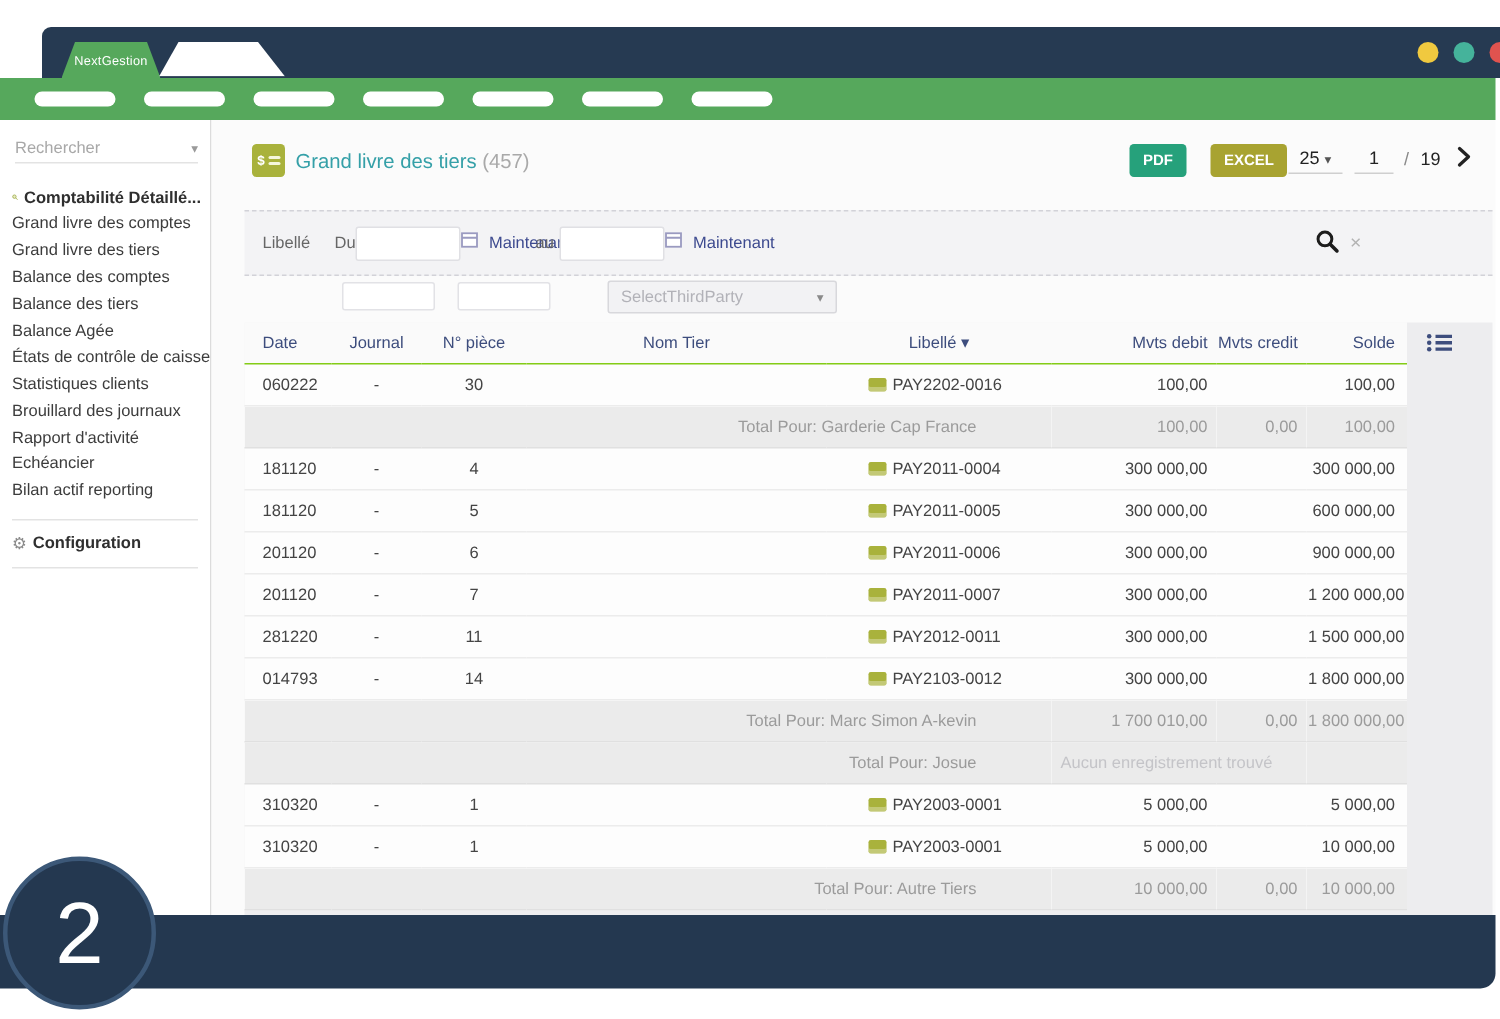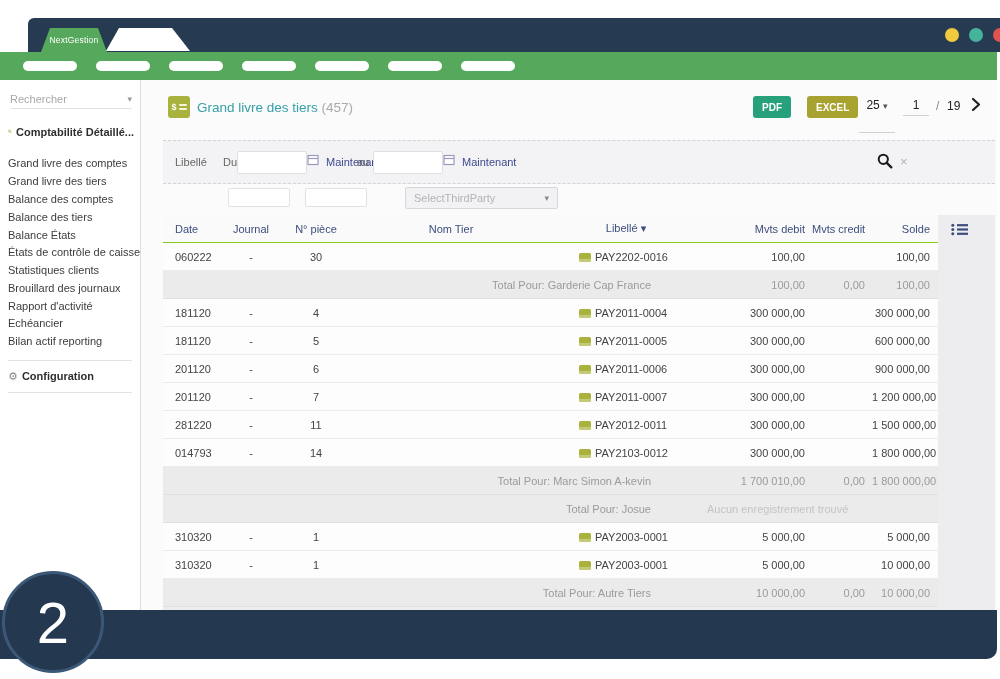--- a/index.html
+++ b/index.html
@@ -21,21 +21,21 @@
   .navbar{position:absolute;left:0;top:52px;width:997px;height:28px;background:#56a85c;}
   .nav-pills{position:absolute;left:23px;top:9px;display:flex;gap:19px;}
   .pill{width:54px;height:10px;border-radius:5px;background:#ffffff;}
 
   
   .sidebar{position:absolute;left:0;top:80px;width:140px;height:530px;background:#ffffff;
            border-right:1px solid #dcdcdc;font-size:11px;color:#3c3c3c;}
   .side-search{margin:13px 8px 0 10px;padding-bottom:3px;border-bottom:1px solid #e3e3e3;
                color:#a8a8a8;display:flex;justify-content:space-between;align-items:center;}
   .side-search .caret{color:#9a9a9a;font-size:9px;}
-  .side-section{margin:17px 6px 17px 8px;font-weight:bold;color:#2f2f2f;display:flex;align-items:flex-start;gap:4px;
+  .side-section{margin:17px 6px 3px 8px;font-weight:bold;color:#2f2f2f;display:flex;align-items:flex-start;gap:4px;
                 white-space:nowrap;overflow:hidden;}
   .side-item{padding:2.4px 8px;line-height:13px;white-space:nowrap;cursor:pointer;}
   .side-div{border:none;border-top:1px solid #e3e3e3;margin:9px 8px 9px 8px;}
   .side-config{margin:0 8px;font-weight:bold;color:#2f2f2f;display:flex;align-items:center;gap:4px;}
   .gear{color:#8a8a8a;font-size:11px;}
 
   
   .main{position:absolute;left:141px;top:80px;width:856px;height:530px;background:#fbfbfb;overflow:hidden;}
 
   .page-header{position:absolute;left:0;top:0;width:100%;height:60px;}
@@ -45,21 +45,21 @@
   .money-icon .bars{display:flex;flex-direction:column;gap:2px;}
   .money-icon .bars i{display:block;width:8px;height:2px;background:#f5f7dc;border-radius:1px;}
   .page-title{position:absolute;left:56px;top:20px;font-size:13.5px;color:#35a0a8;}
   .page-count{color:#a9a9a9;font-weight:normal;}
 
   .btn{position:absolute;top:16px;height:22px;border:none;border-radius:3px;color:#fff;
        font-size:10px;font-weight:bold;font-family:inherit;cursor:pointer;padding:0 9px;}
   .btn-pdf{left:612px;background:#26a17b;}
   .btn-excel{left:666px;background:#a8a331;}
   .page-size{position:absolute;left:718px;top:18px;width:36px;border-bottom:1px solid #cfcfcf;
-             font-size:12px;color:#222;text-align:center;padding-bottom:20px;cursor:pointer;}
+             font-size:12px;color:#222;text-align:center;padding-bottom:3px;cursor:pointer;}
   .page-size .caret{font-size:9px;color:#555;}
   .page-input{position:absolute;left:762px;top:18px;width:26px;border-bottom:1px solid #cfcfcf;
               font-size:12px;color:#222;text-align:center;padding-bottom:3px;}
   .page-sep{position:absolute;left:795px;top:19px;font-size:12px;color:#888;}
   .page-total{position:absolute;left:806px;top:19px;font-size:12px;color:#222;}
   .page-next{position:absolute;left:830px;top:17px;cursor:pointer;}
 
   
   .filter1{position:absolute;left:22px;top:60px;width:832px;height:42px;background:#f3f3f5;
            border-top:1px dashed #d2d2d8;border-bottom:1px dashed #d2d2d8;font-size:11px;color:#555;}
@@ -148,21 +148,21 @@
         <circle cx="4.4" cy="4.4" r="3.1" fill="#e9edc8" stroke="#9aa83a" stroke-width="1.4"></circle>
         <line x1="6.9" y1="6.9" x2="10" y2="10" stroke="#9aa83a" stroke-width="1.6"></line>
       </svg>
       <span>Comptabilité Détaillé...</span>
     </div>
     <div id="side-items">
         <div class="side-item">Grand livre des comptes</div>
         <div class="side-item">Grand livre des tiers</div>
         <div class="side-item">Balance des comptes</div>
         <div class="side-item">Balance des tiers</div>
-        <div class="side-item">Balance États</div>
+        <div class="side-item">Balance Agée</div>
         <div class="side-item">États de contrôle de caisse</div>
         <div class="side-item">Statistiques clients</div>
         <div class="side-item">Brouillard des journaux</div>
         <div class="side-item">Rapport d'activité</div>
         <div class="side-item">Echéancier</div>
         <div class="side-item">Bilan actif reporting</div>
       </div>
     <hr class="side-div">
     <div class="side-config">
       <span class="gear">⚙</span>

